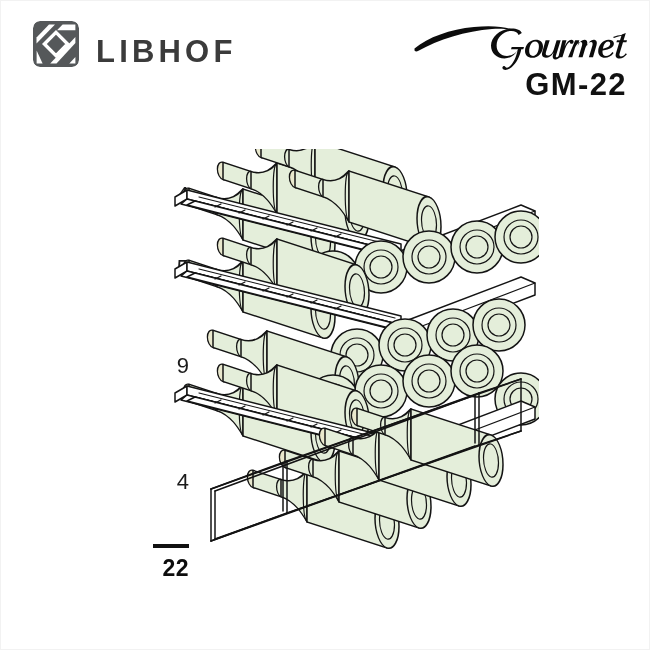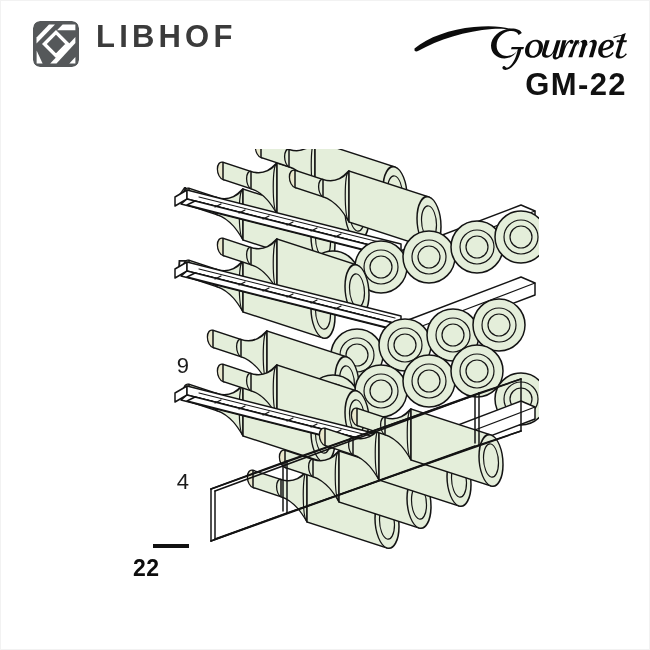--- a/index.html
+++ b/index.html
@@ -17,21 +17,21 @@
     overflow: hidden;
     font-family: "Liberation Sans", sans-serif;
   }
 
   
   #brand-block {
     position: absolute;
     left: 32px;
     top: 20px;
     display: flex;
-    align-items: flex-start;
+    align-items: flex-end;
   }
   #brand-mark {
     width: 46px;
     height: 46px;
     display: block;
   }
   #brand-wordmark {
     margin-left: 17px;
     font-family: "Liberation Sans", sans-serif;
     font-weight: 700;
@@ -91,21 +91,21 @@
     top: 375px;
     right: 0;
     width: 36px;
     height: 4px;
     background: #111111;
   }
   #total-value {
     position: absolute;
     top: 388px;
     width: 56px;
-    text-align: left;
+    text-align: right;
     font-family: "Liberation Sans", sans-serif;
     font-weight: 700;
     font-size: 23px;
     letter-spacing: 0.5px;
     color: #0d0d0d;
     line-height: 1;
   }
 
   
   #rack-figure {

